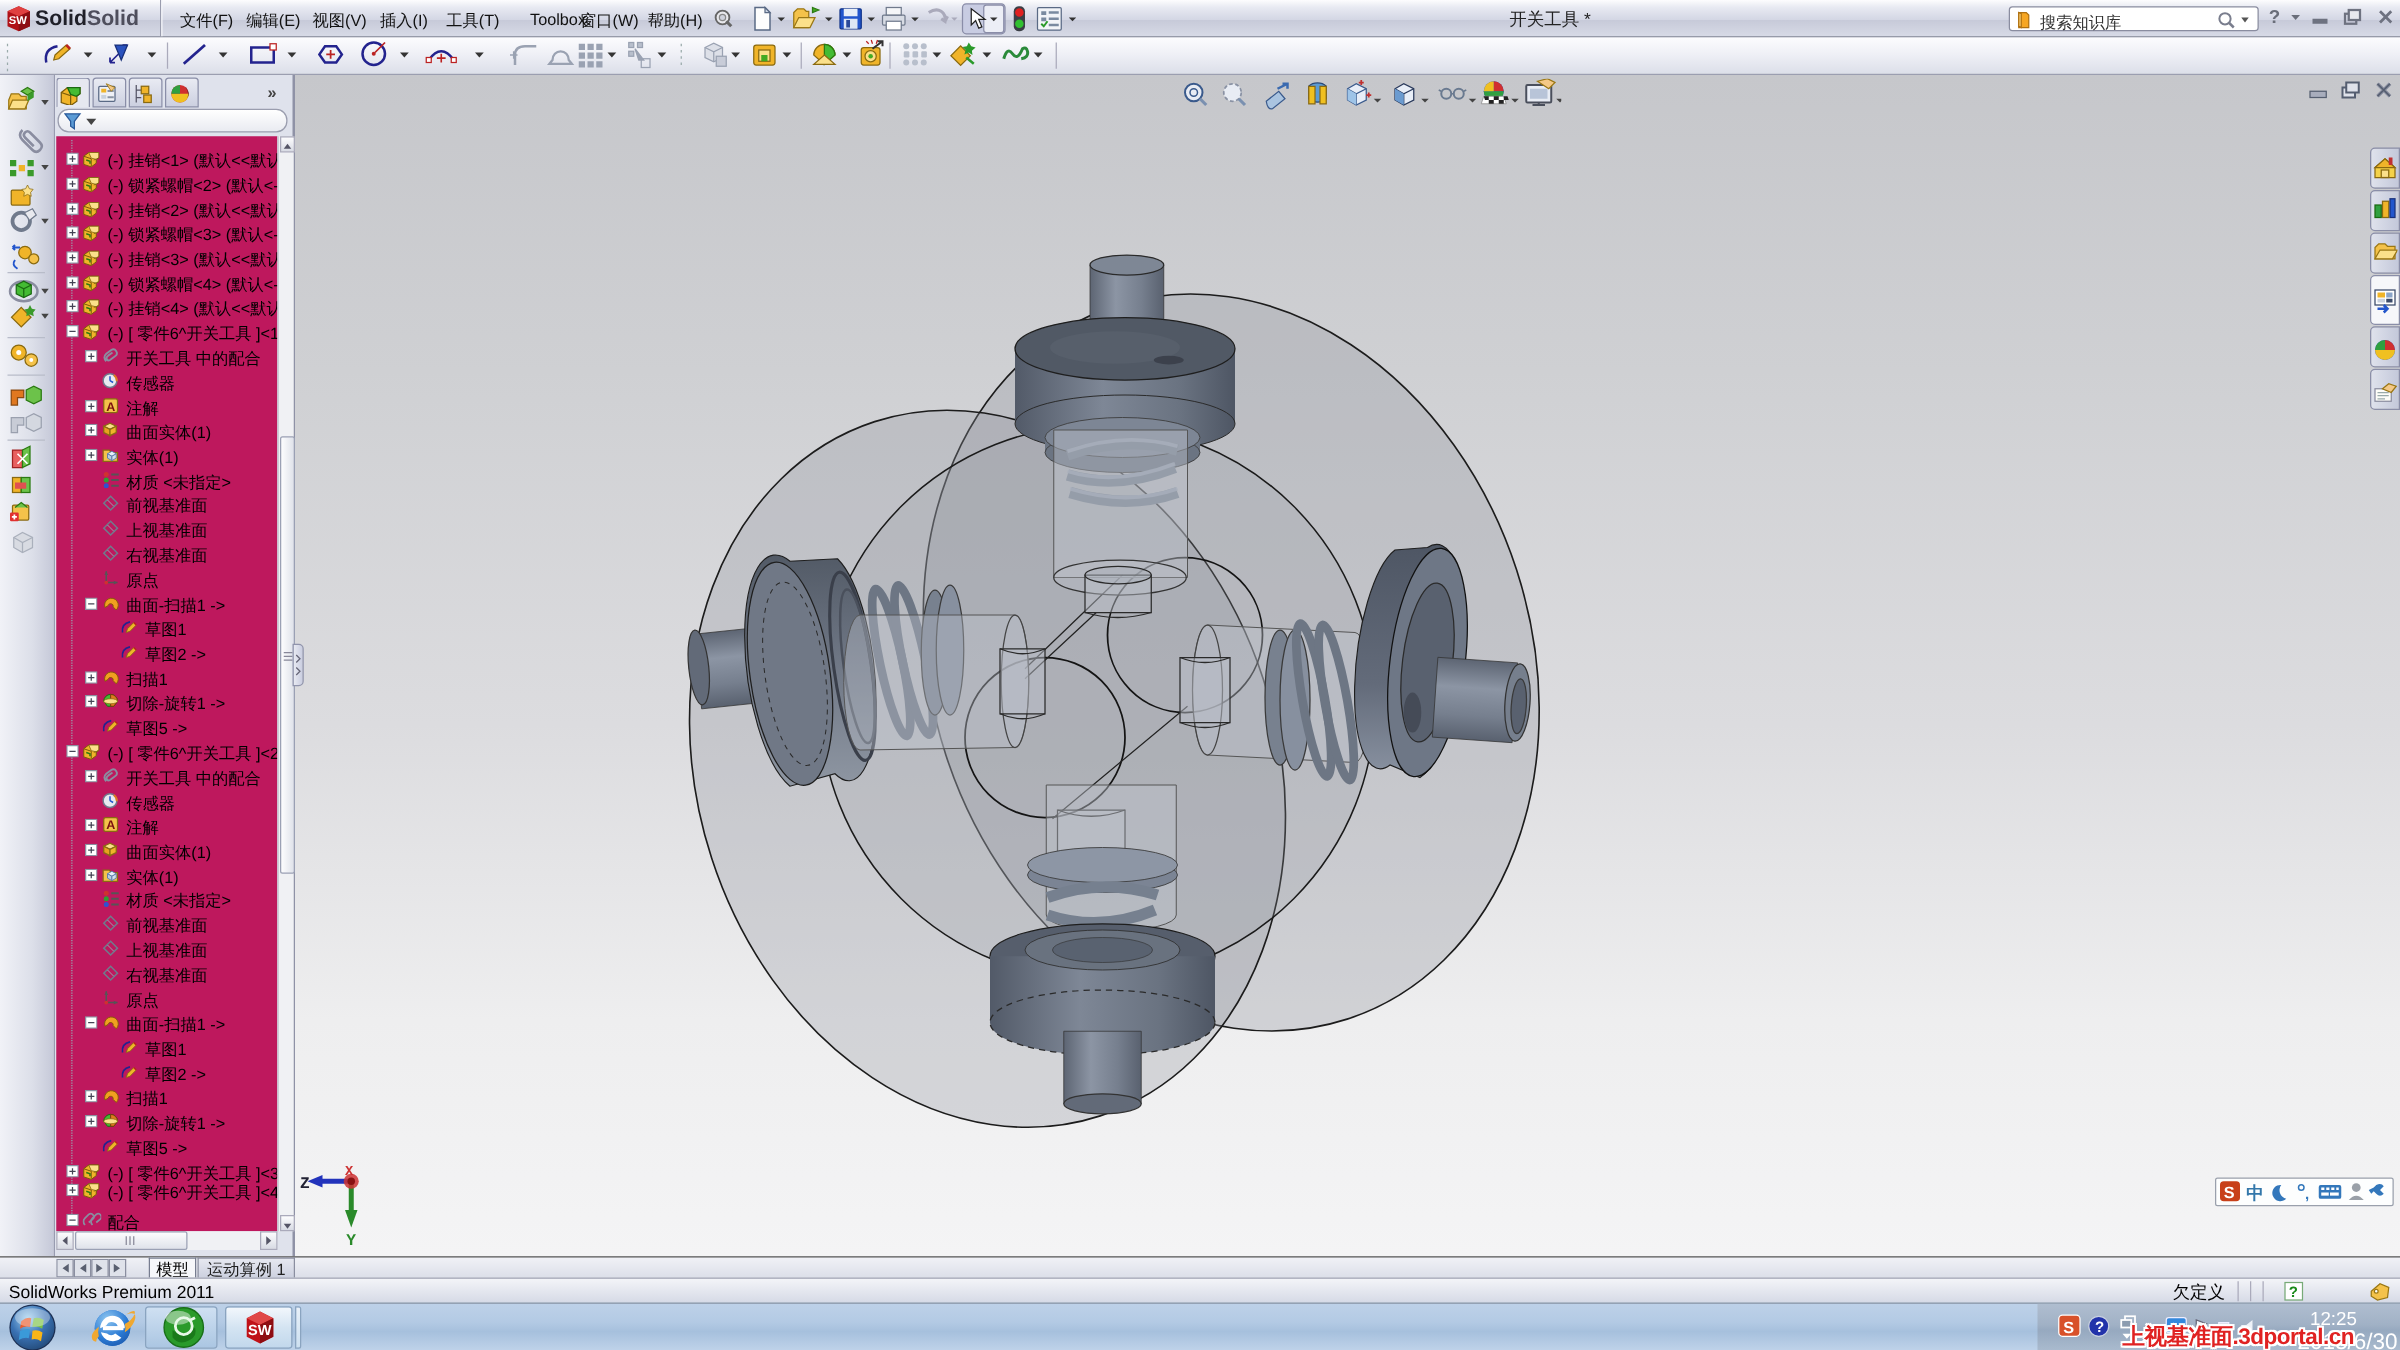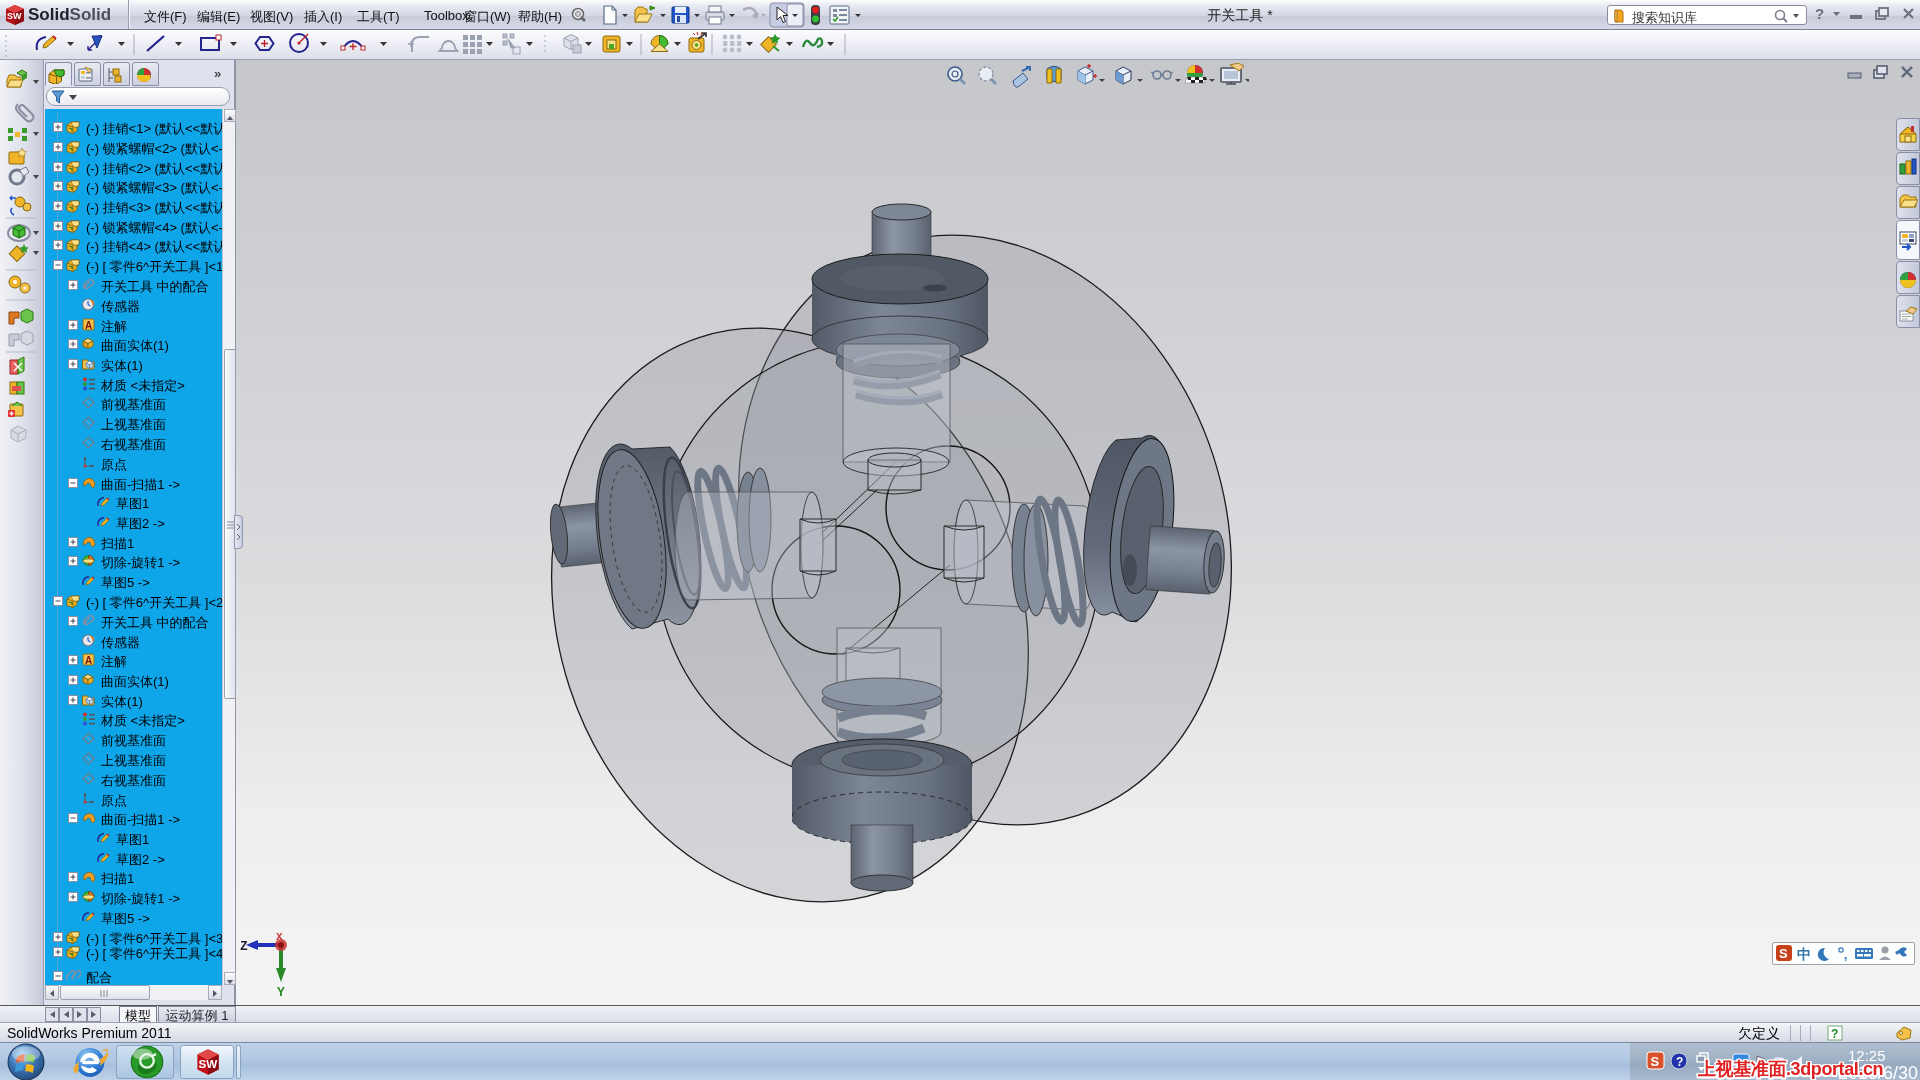--- a/index.html
+++ b/index.html
@@ -27,21 +27,21 @@
 #leftbar { left:0; top:60px; width:44px; height:945px;
   background:linear-gradient(90deg,#f1f2f7 0%, #dcdfe9 60%, #c5c8d8 100%);
   border-right:1px solid #989bb0; }
 
 
 #treepanel { left:44px; top:60px; width:192px; height:945px; background:#dfe2ec; border-right:2px solid #8f92a6; }
 #treetabs { position:absolute; left:0; top:2px; width:190px; height:24px; }
 .ttab { position:absolute; top:0; height:24px; width:27px; background:linear-gradient(#e9ebf3,#ccd0e0); border:1px solid #8a8ea8; border-radius:3px 3px 0 0; }
 .ttab.active { background:#e6e8f0; border-bottom:1px solid #e6e8f0; }
 #filterbar { position:absolute; left:2px; top:27px; width:184px; height:19px; background:linear-gradient(#fff,#e9ebf1); border:1px solid #9a9dae; border-radius:9px; }
-#treearea { position:absolute; left:1px; top:49px; width:177px; height:876px; background:#0ea5e9; overflow:hidden;padding-left:46px; }
+#treearea { position:absolute; left:1px; top:49px; width:177px; height:876px; background:#be185d; overflow:hidden;padding-left:46px; }
 .trow { position:absolute; left:0; height:20px; width:300px; font-size:13px; color:#000; white-space:nowrap; }
 .trow .lbl { position:absolute; top:3px; }
 #vscroll { position:absolute; left:178px; top:49px; width:13px; height:876px; background:#f0f1f4; border-left:1px solid #c0c3d0; }
 #hscroll { position:absolute; left:1px; top:925px; width:177px; height:15px; background:#f0f1f4; }
 #tabsrow { left:0px; top:1005px; width:1920px; height:17px; background:linear-gradient(#f0f1f6,#dcdfe9); border-top:1px solid #555; }
 
 
 #viewport { left:236px; top:60px; width:1684px; height:945px;
   background:linear-gradient(#c6c7cb 0%, #cfd0d3 25%, #dcdcdf 55%, #eeeeef 80%, #f4f4f5 100%); }
 

